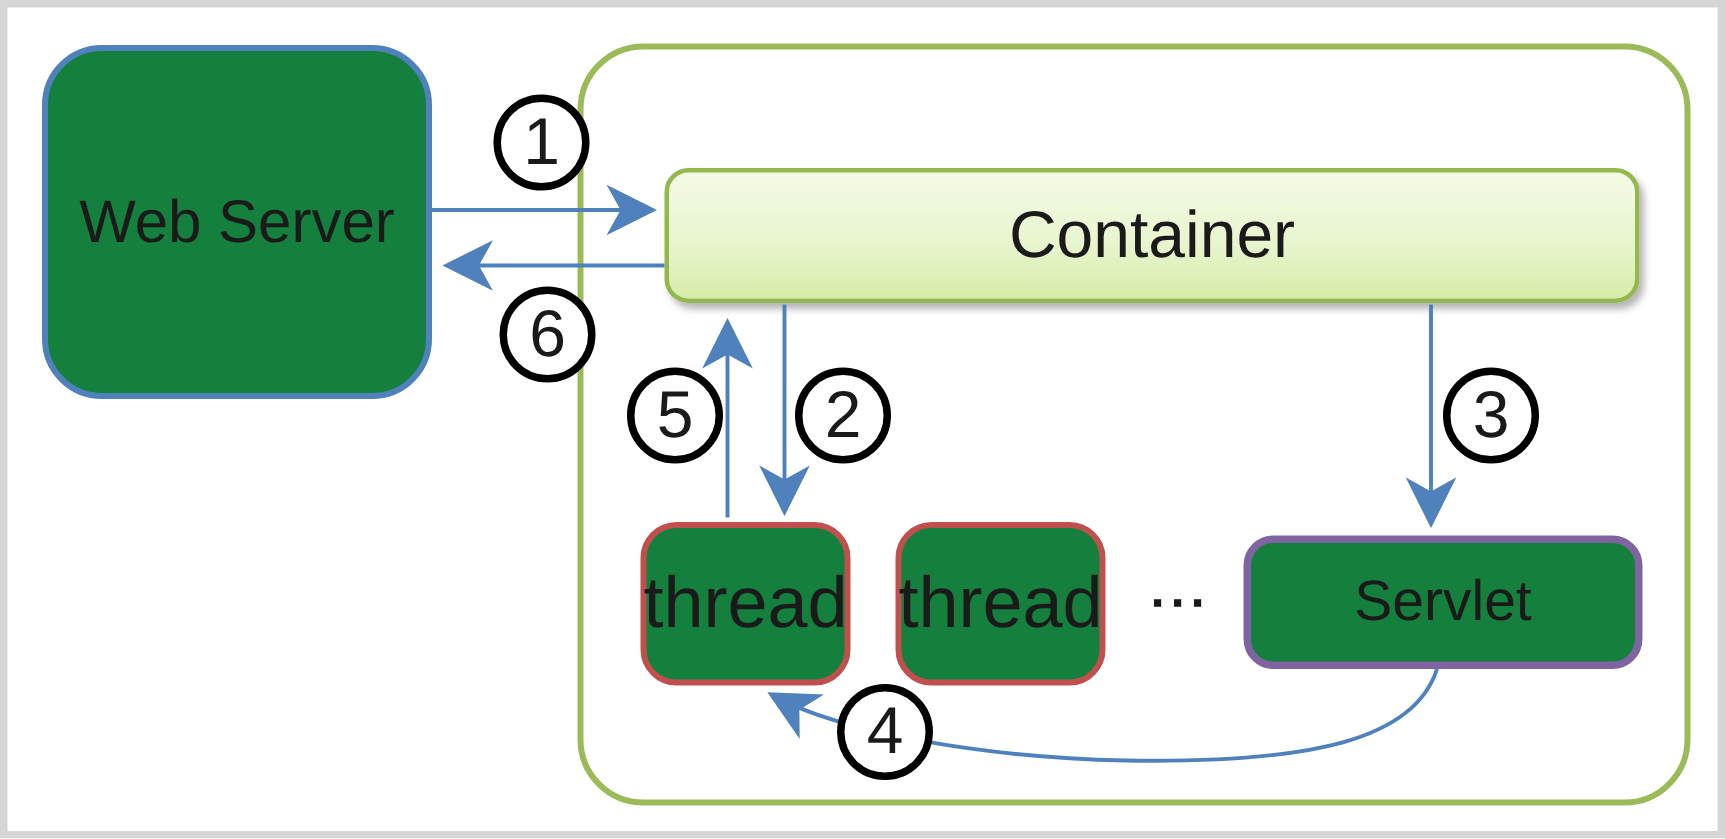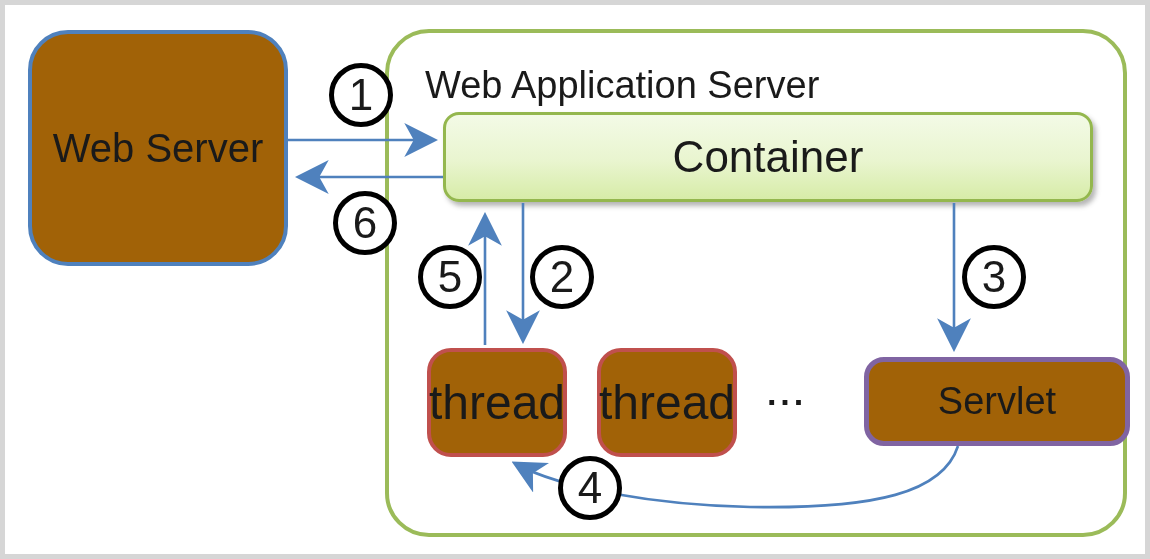--- a/index.html
+++ b/index.html
@@ -14,21 +14,21 @@
     overflow: hidden;
     font-family: "Liberation Sans", sans-serif;
     color: #1a1a1a;
   }
 
   .box {
     position: absolute;
     display: flex;
     align-items: center;
     justify-content: center;
-    background: #a16207;
+    background: #15803d;
   }
 
   .web-server-box {
     left: 23px; top: 25px; width: 260px; height: 236px;
     border: 4px solid #4F81BD;
     border-radius: 40px;
     font-size: 40px;
   }
 
   .was-box {
@@ -67,21 +67,21 @@
   .thread-ellipsis {
     position: absolute;
     left: 758px; top: 377px; width: 48px; height: 40px;
     display: flex; align-items: center; justify-content: center;
     font-size: 34px;
     font-weight: 600;
     letter-spacing: 2px;
   }
 
   .servlet-box {
-    left: 859px; top: 352px; width: 266px; height: 89px;
+    left: 824px; top: 352px; width: 266px; height: 89px;
     border: 5px solid #8064A2;
     border-radius: 20px;
     font-size: 38px;
   }
 
   .arrows-layer {
     position: absolute;
     left: 0; top: 0; width: 1150px; height: 559px;
     pointer-events: none;
     z-index: 4;
@@ -108,21 +108,20 @@
 </head>
 <body>
 
 <div class="stage">
 
   <div class="box web-server-box">
     <span>Web Server</span>
   </div>
 
   <div class="box was-box"></div>
-  <div class="was-title">Web Application Server</div>
 
   <div class="box container-box">
     <span>Container</span>
   </div>
 
   <div class="box thread-box t1">
     <span>thread</span>
   </div>
   <div class="box thread-box t2">
     <span>thread</span>

